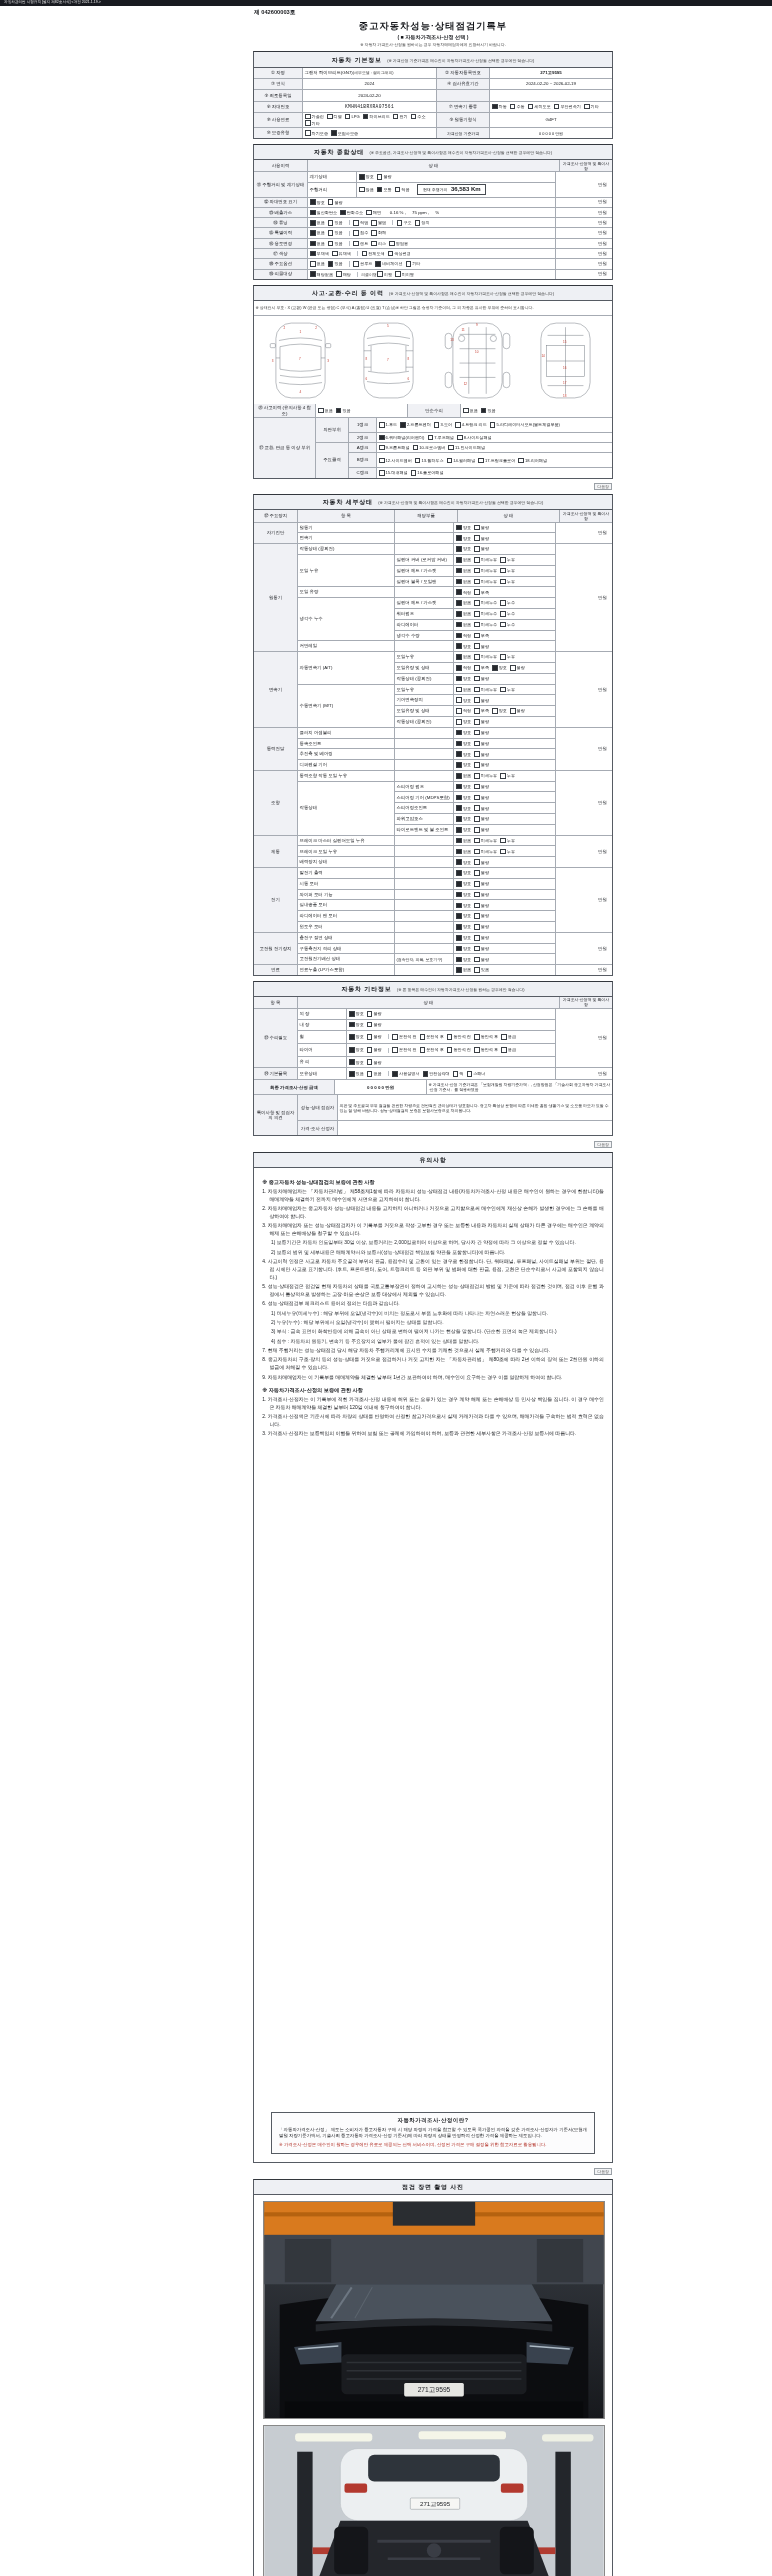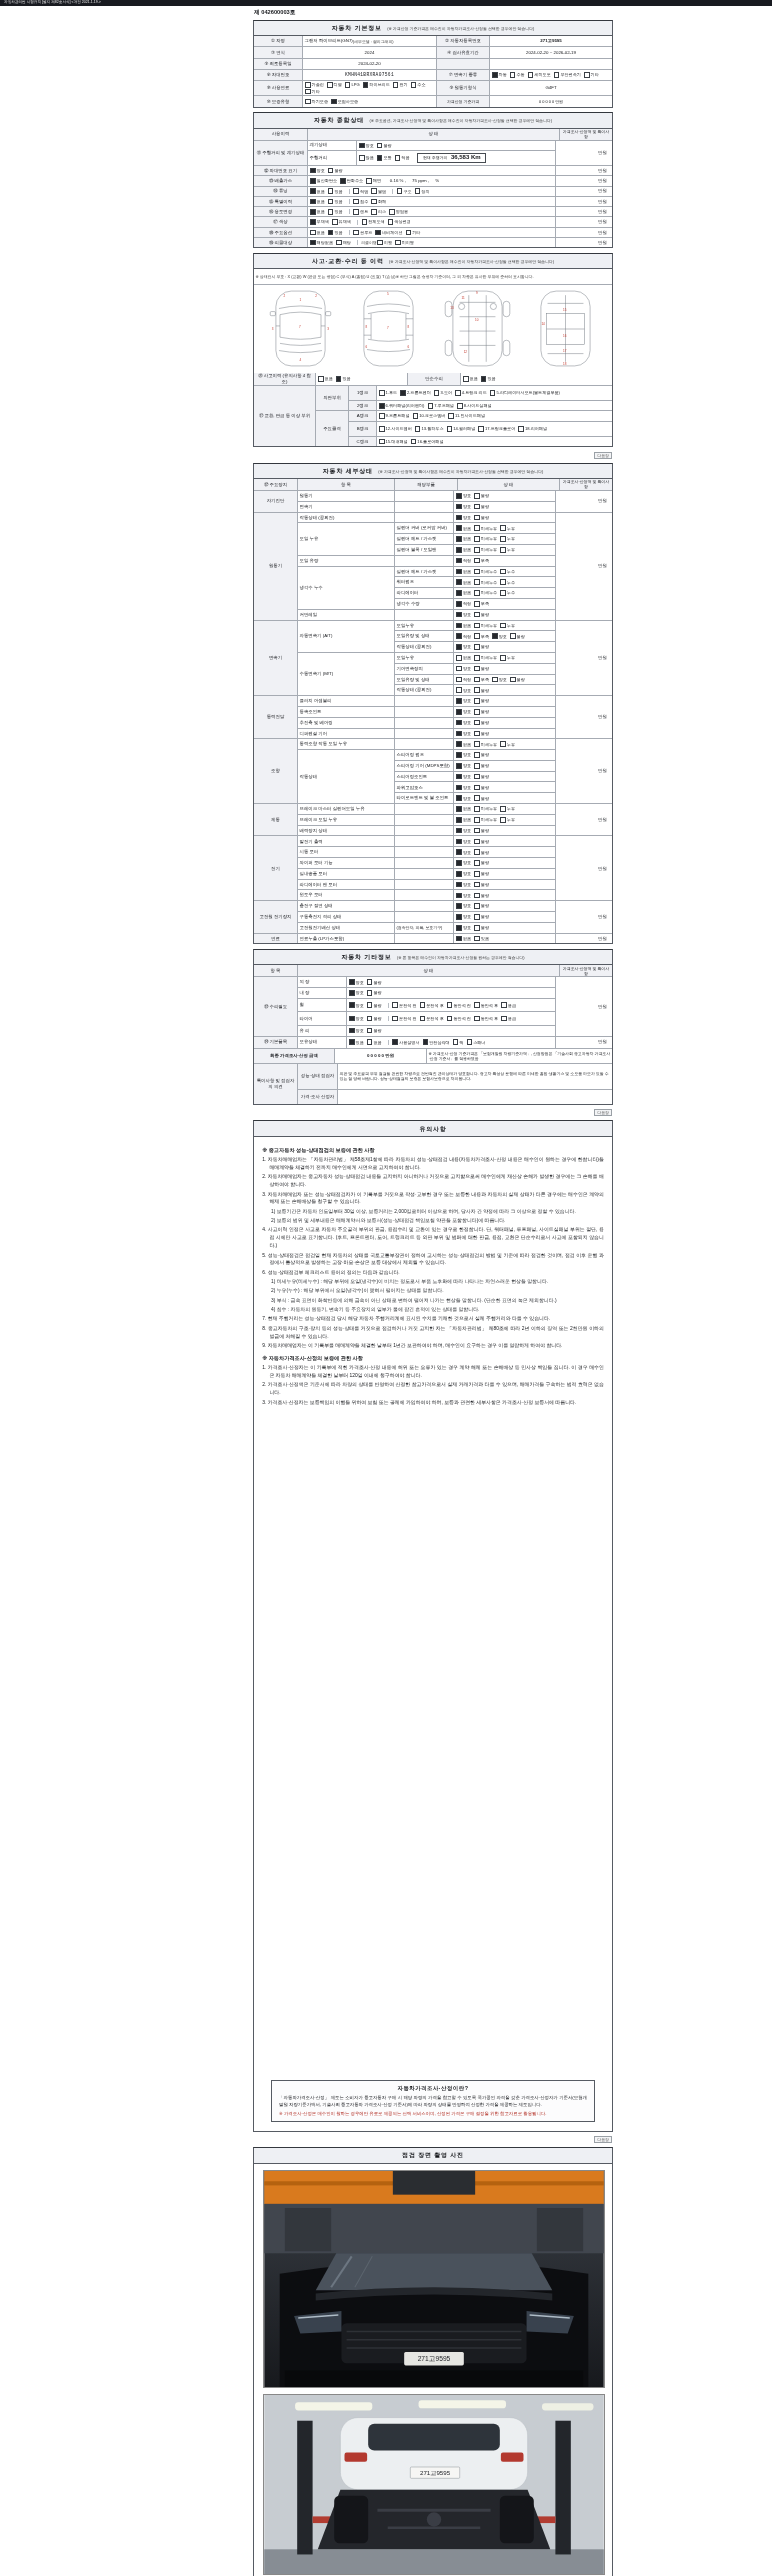--- a/index.html
+++ b/index.html
@@ -58,20 +58,25 @@
 <body>
 
 <div class="topbar">
   <span>자동차관리법 시행규칙 [별지 제82호서식] &lt;개정 2021.1.19.&gt;</span>
 </div>
 
 <div class="doc">
 
   <div class="docno">제 042600003호</div>
 
+  <div class="titleblock">
+    <h1>중고자동차성능·상태점검기록부</h1>
+    <div class="t-sub1">( ■ 자동차가격조사·산정 선택 )</div>
+    <div class="t-sub2">※ 자동차 가격조사·산정을 원하시는 경우 자동차매매업자에게 요청하시기 바랍니다.</div>
+  </div>
 
   <div class="tbl">
     <div class="sechead">
       <b>자동차 기본정보</b>
       <span class="nt">(※ 가격산정 기준가격은 매수인이 자동차가격조사·산정을 선택한 경우에만 적습니다)</span>
     </div>
     <div id="basic-body">
         <div class="band" style="min-height: 10.3px;">
           <div class="cell lab" style="width: 45px;">
             <span class="txt ">① 차명</span>

